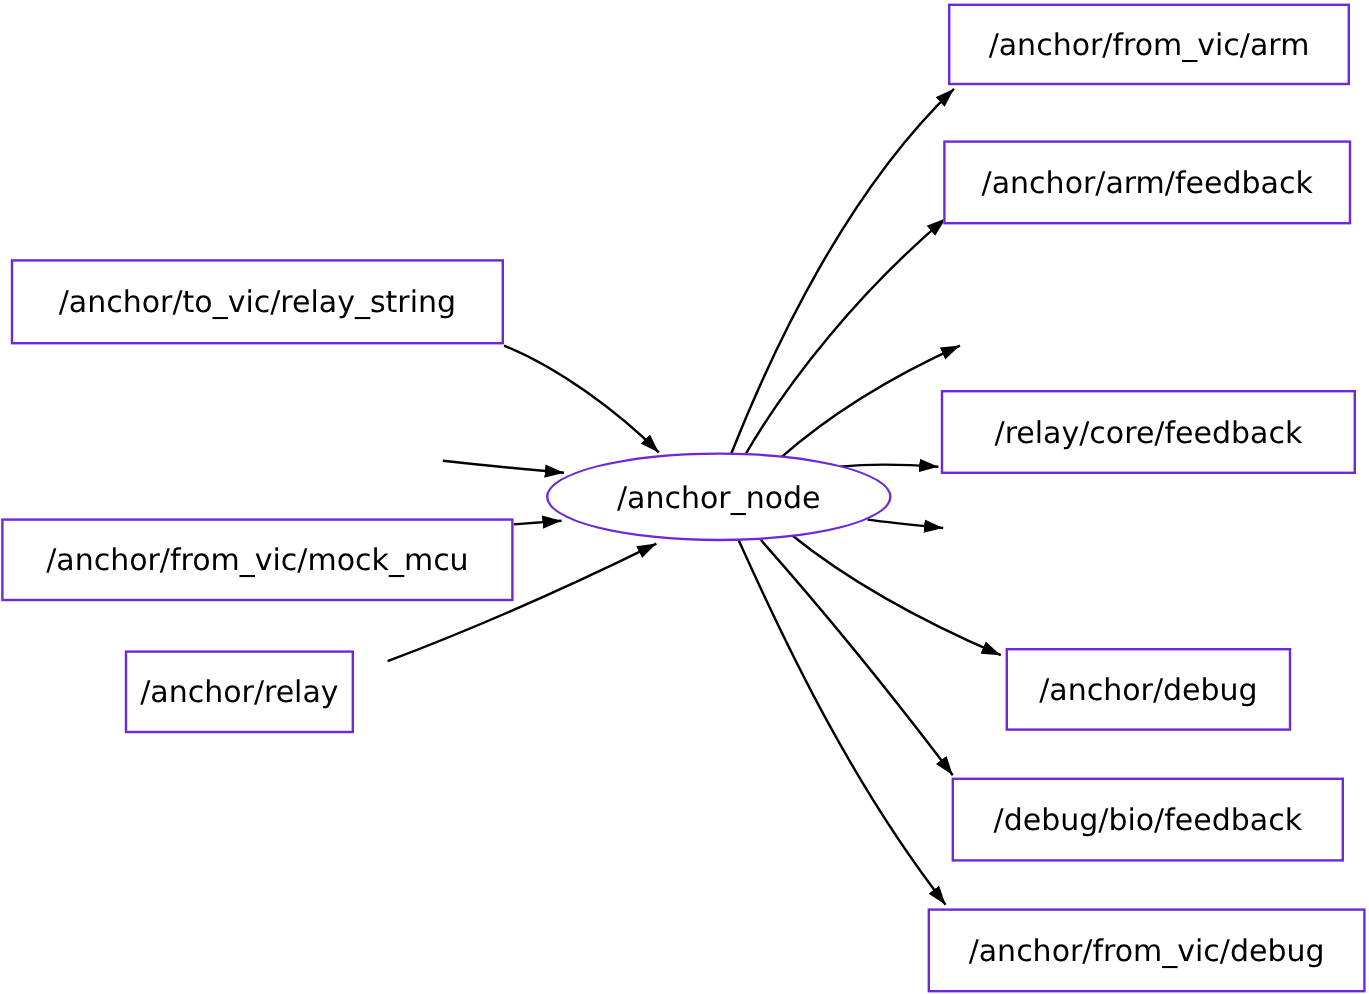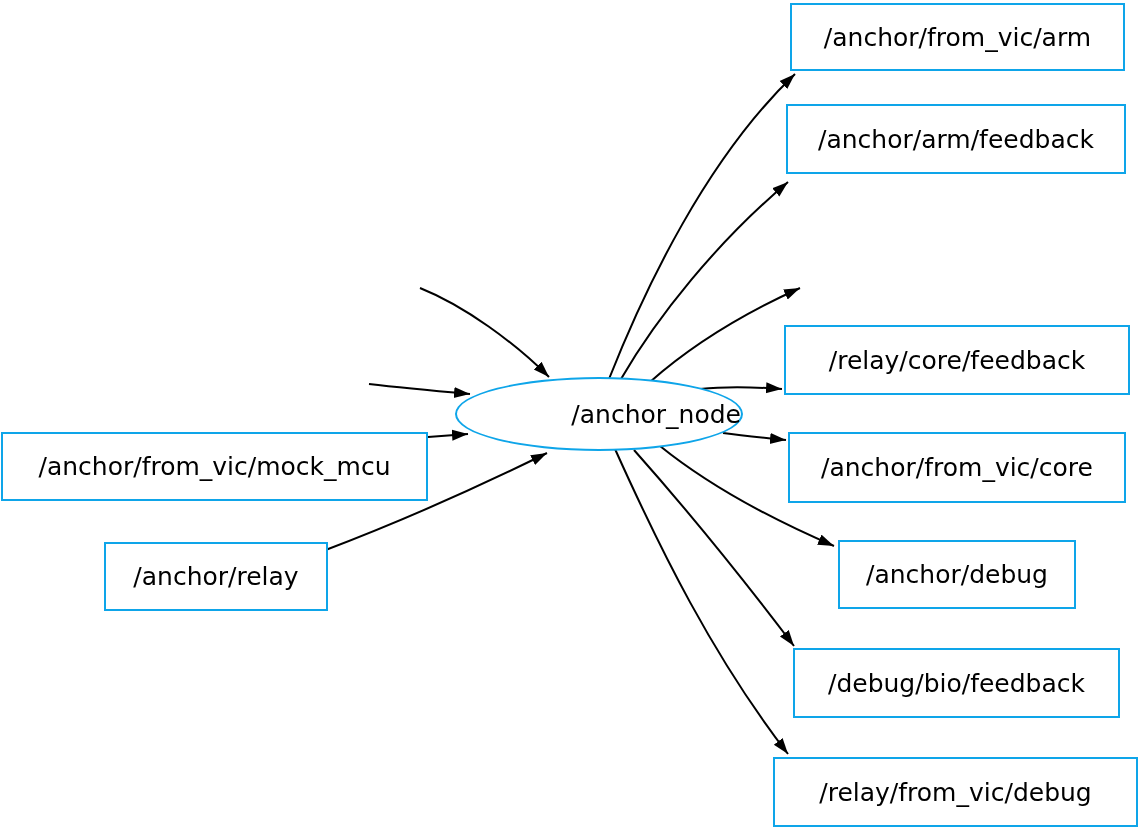--- a/index.html
+++ b/index.html
@@ -23,33 +23,32 @@
     height: 828px;
   }
   .edges-layer path.edge {
     fill: none;
     stroke: #000000;
     stroke-width: 2;
   }
   .node {
     position: absolute;
     box-sizing: border-box;
-    border: 2px solid #0ea5e9;
+    border: 2px solid #6d28d9;
     background: #ffffff;
     display: flex;
     align-items: center;
     justify-content: center;
     color: #000000;
     font-size: 25px;
     line-height: 1;
     white-space: nowrap;
   }
   .node.ellipse {
     border-radius: 50%;
-    justify-content: flex-end;
   }
 </style>
 </head>
 <body>
 
 <div class="canvas">
 
   <svg class="edges-layer" viewBox="0 0 1141 828" xmlns="http://www.w3.org/2000/svg">
     <defs>
       <marker id="arrow" markerUnits="userSpaceOnUse" markerWidth="20" markerHeight="14" refX="16" refY="6" orient="auto">
@@ -63,46 +62,46 @@
     <path class="edge" d="M 609,379 C 645,288 707,158 795,74" marker-end="url(#arrow)"></path>
     <path class="edge" d="M 621,379 C 657,317 716,243 788,182" marker-end="url(#arrow)"></path>
     <path class="edge" d="M 650,382 C 694,343 747,312 800,288" marker-end="url(#arrow)"></path>
     <path class="edge" d="M 700,389 C 728,386 755,387 782,389" marker-end="url(#arrow)"></path>
     <path class="edge" d="M 723,433 C 745,436 766,438 786,440" marker-end="url(#arrow)"></path>
     <path class="edge" d="M 660,446 C 712,488 776,521 834,546" marker-end="url(#arrow)"></path>
     <path class="edge" d="M 634,450 C 690,513 744,580 794,646" marker-end="url(#arrow)"></path>
     <path class="edge" d="M 615,449 C 660,549 713,657 788,754" marker-end="url(#arrow)"></path>
   </svg>
 
+  <div class="node" style="left:9px; top:216px; width:411px; height:71px">
+    <span>/anchor/to_vic/relay_string</span>
+  </div>
   <div class="node" style="left:1px; top:432px; width:427px; height:69px">
     <span>/anchor/from_vic/mock_mcu</span>
   </div>
-  <div class="node" style="left:104px; top:542px; width:224px; height:69px">
+  <div class="node" style="left:104px; top:542px; width:191px; height:69px">
     <span>/anchor/relay</span>
   </div>
 
   <div class="node ellipse" style="left:455px; top:377px; width:288px; height:74px">
     <span>/anchor_node</span>
   </div>
 
   <div class="node" style="left:790px; top:3px; width:335px; height:68px">
     <span>/anchor/from_vic/arm</span>
   </div>
-  <div class="node" style="left:786px; top:104px; width:340px; height:70px">
+  <div class="node" style="left:786px; top:117px; width:340px; height:70px">
     <span>/anchor/arm/feedback</span>
   </div>
   <div class="node" style="left:784px; top:325px; width:346px; height:70px">
     <span>/relay/core/feedback</span>
-  </div>
-  <div class="node" style="left:788px; top:432px; width:338px; height:71px">
-    <span>/anchor/from_vic/core</span>
   </div>
   <div class="node" style="left:838px; top:540px; width:238px; height:69px">
     <span>/anchor/debug</span>
   </div>
   <div class="node" style="left:793px; top:648px; width:327px; height:70px">
     <span>/debug/bio/feedback</span>
   </div>
   <div class="node" style="left:773px; top:757px; width:365px; height:70px">
-    <span>/relay/from_vic/debug</span>
+    <span>/anchor/from_vic/debug</span>
   </div>
 
 </div>
 
 </body></html>

